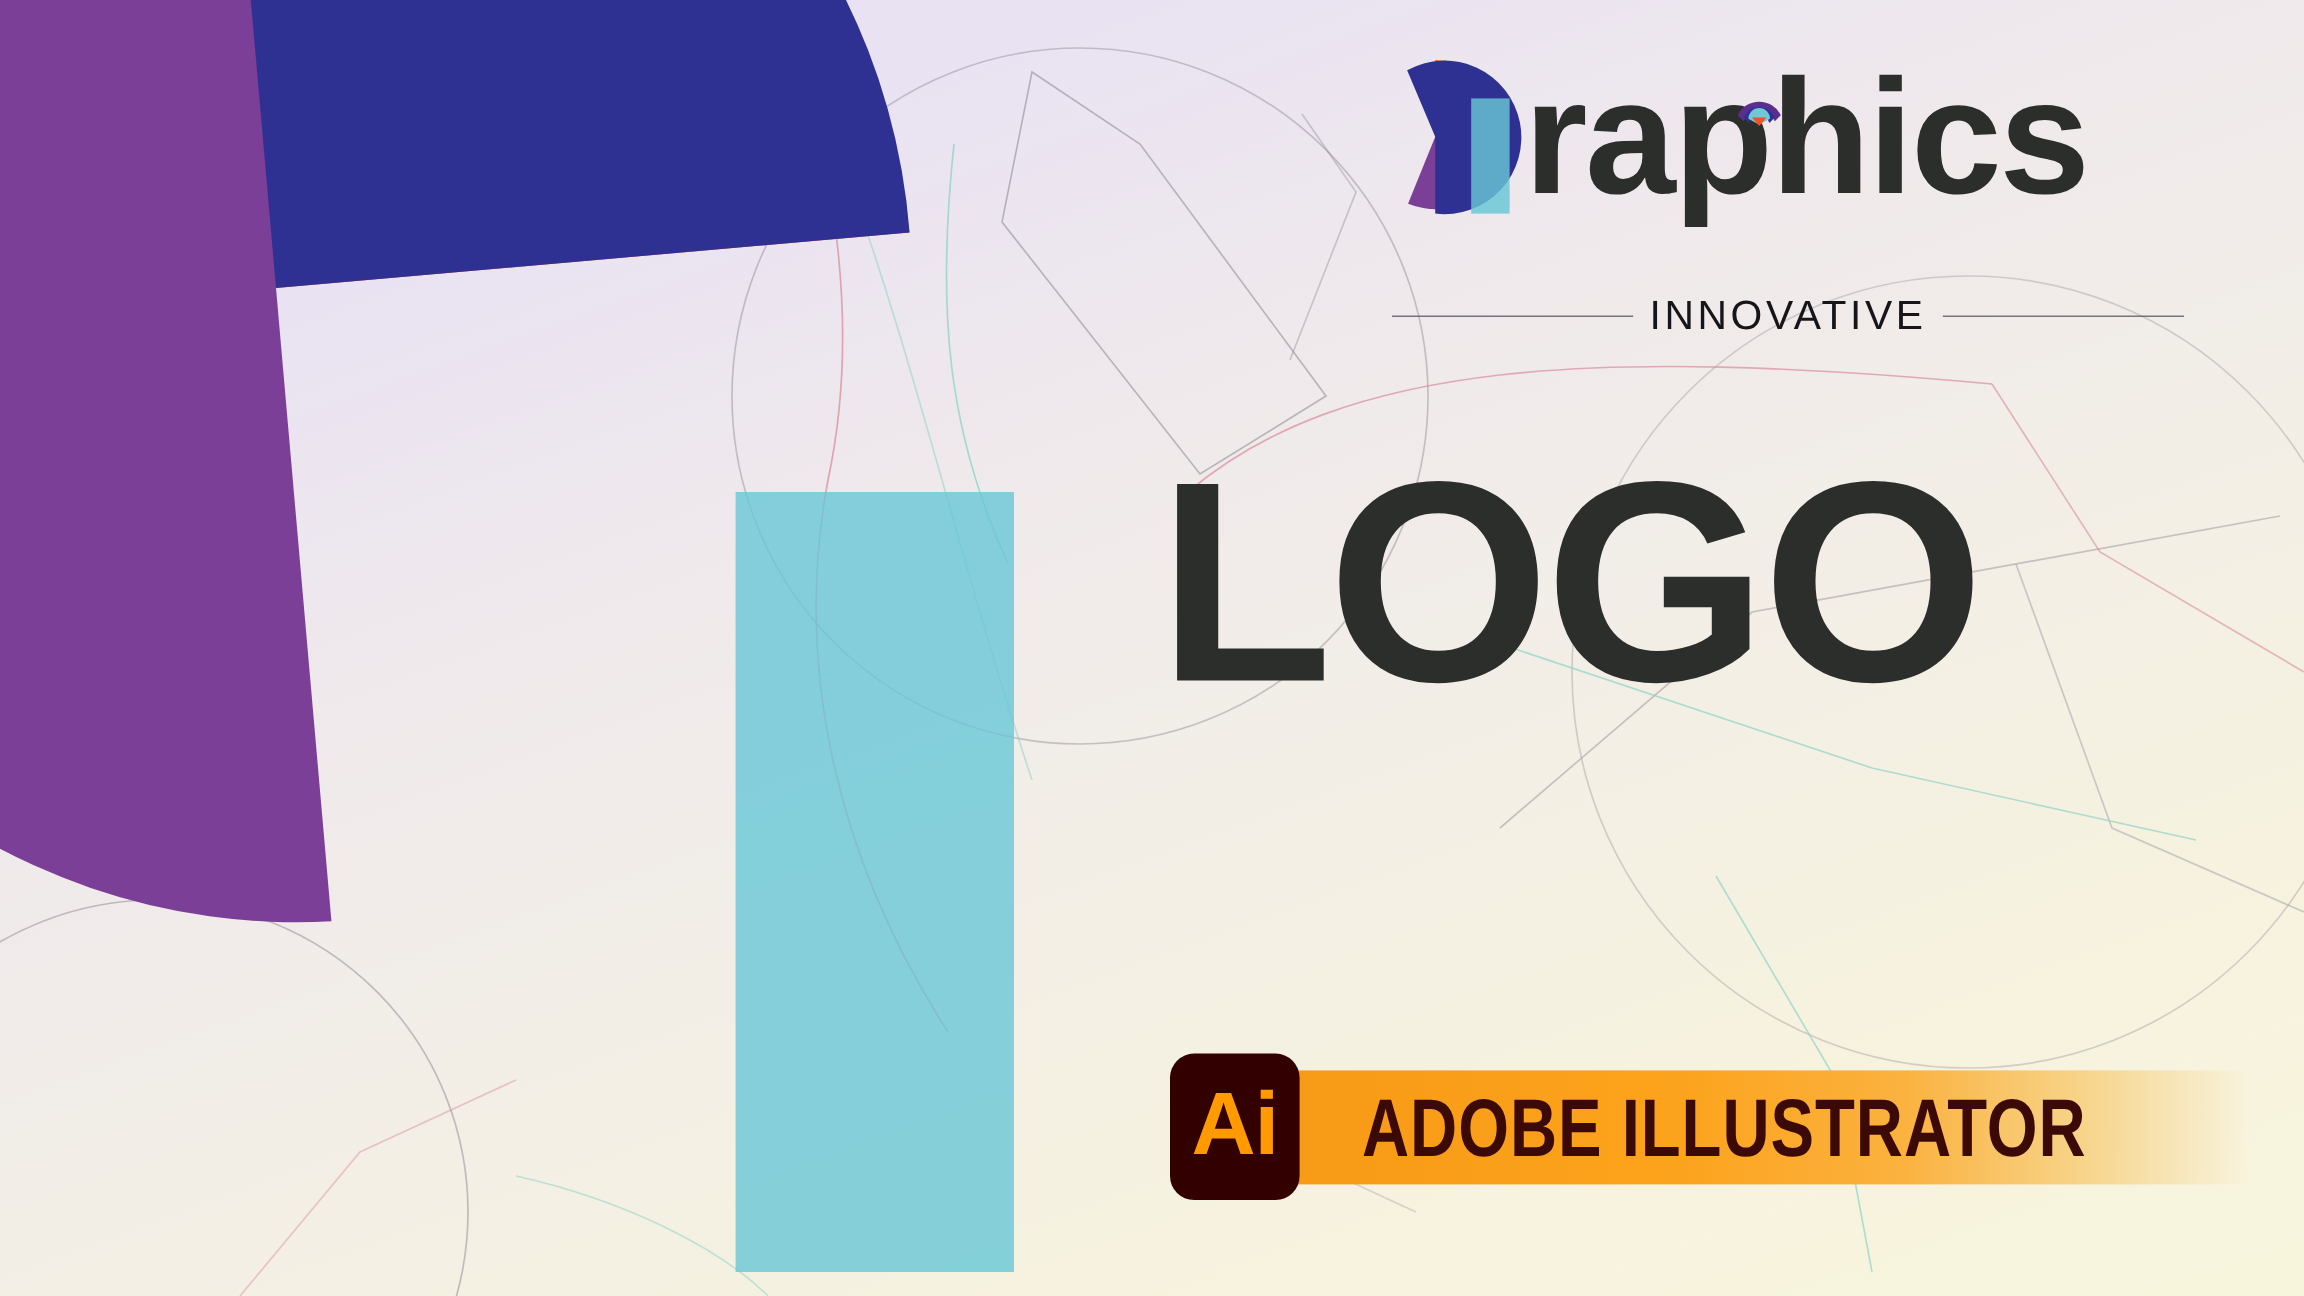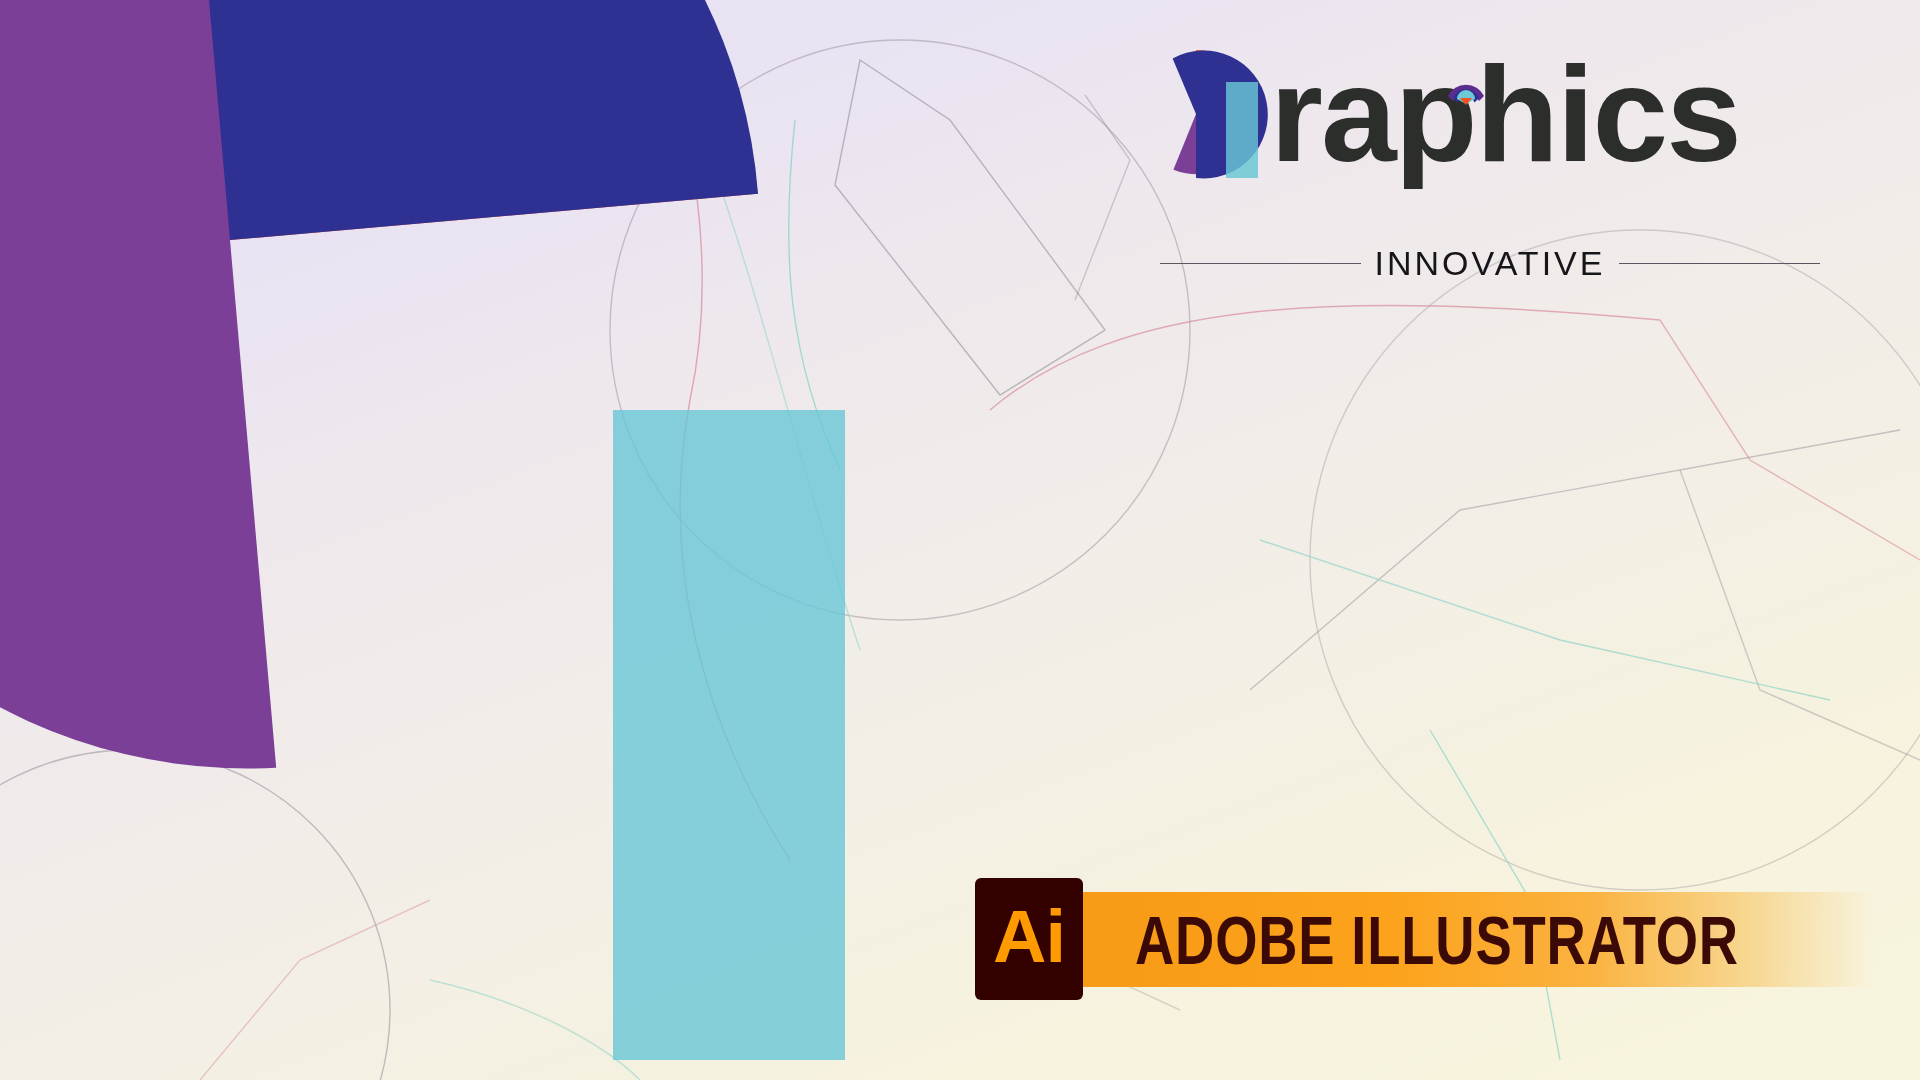--- a/index.html
+++ b/index.html
@@ -54,21 +54,21 @@
   .headline .l1{font-size:238px;}
   .headline .l2{font-size:238px;margin-top:-16px;}
 
   
   .ai-row{position:absolute;left:975px;top:878px;height:122px;width:900px;}
   .ai-bar{
     position:absolute;left:55px;top:14px;height:95px;width:845px;
     background:linear-gradient(90deg,#F79A16 0%,#FCA21B 42%,#FBB23F 66%,#F7D58C 84%, rgba(248,236,205,0) 100%);
   }
   .ai-badge{
-    position:absolute;left:0;top:0;width:108px;height:122px;border-radius:6px;
+    position:absolute;left:0;top:0;width:108px;height:122px;border-radius:20px;
     background:#330000;
     display:flex;align-items:center;justify-content:center;
   }
   .ai-badge .glyph{
     color:#FF9A00;font-size:74px;font-weight:700;line-height:1;letter-spacing:-1px;
     transform:translateY(-2px);
   }
   .ai-label{
     position:absolute;left:160px;top:20px;height:84px;display:flex;align-items:center;
     color:#3B0A06;font-size:68px;font-weight:700;letter-spacing:1px;
@@ -132,20 +132,21 @@
     </svg>
   </div>
 
   <div class="innovative">
     <span class="rule"></span>
     <span class="word">INNOVATIVE</span>
     <span class="rule"></span>
   </div>
 
   <div class="headline">
+    <div class="l1">LOGO</div>
   </div>
 
   <div class="ai-row">
     <div class="ai-bar"></div>
     <div class="ai-badge">
       <span class="glyph">Ai</span>
     </div>
     <div class="ai-label">ADOBE ILLUSTRATOR</div>
   </div>
 

